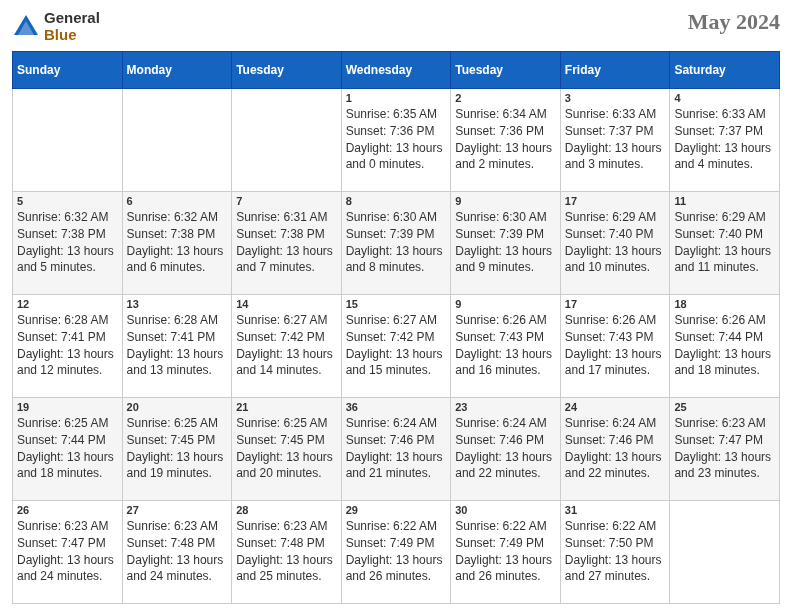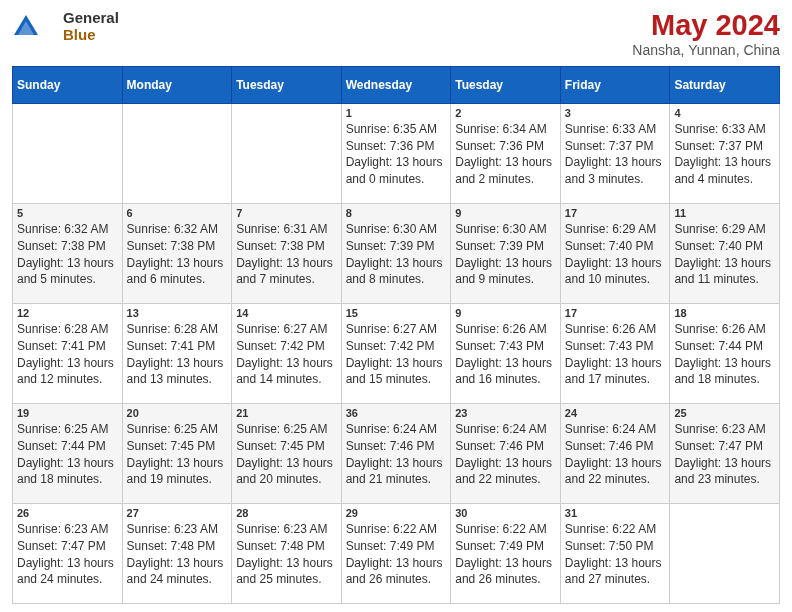--- a/index.html
+++ b/index.html
@@ -25,44 +25,44 @@
     }
     .logo {
       display: flex;
       align-items: center;
       gap: 4px;
     }
     .logo-text {
       display: flex;
       flex-direction: column;
       line-height: 1.1;
-      margin-left: 19px;
     }
     .logo-general {
       font-size: 15px;
       font-weight: bold;
       color: #333;
     }
     .logo-blue {
       font-size: 15px;
       font-weight: bold;
       color: #a16207;
     }
     .logo-icon {
       width: 28px;
       height: 28px;
     }
     .title-block {
       text-align: right;
     }
     .main-title {
-      font-size: 29px;
-      font-weight: bold;
-      color: #b91c1c;
+      font-size: 22px;
+      font-weight: bold;
+      color: #737373;
       line-height: 1.1;
+      font-family: Liberation Serif, serif;
     }
     .subtitle {
       font-size: 14px;
       color: #555;
     }
     .calendar {
       flex: 1;
       border: 1px solid #ccc;
       border-collapse: collapse;
       width: 100%;
@@ -115,21 +115,20 @@
         <polygon points="14,2 26,22 2,22" fill="#1565c0"></polygon>
         <polygon points="14,8 22,22 6,22" fill="#fff" opacity="0.3"></polygon>
       </svg>
       <div class="logo-text">
         <span class="logo-general">General</span>
         <span class="logo-blue">Blue</span>
       </div>
     </div>
     <div class="title-block">
       <div class="main-title">May 2024</div>
-      <div class="subtitle">Nansha, Yunnan, China</div>
     </div>
   </div>
 
   <table class="calendar">
     <thead>
       <tr>
         <th>Sunday</th>
         <th>Monday</th>
         <th>Tuesday</th>
         <th>Wednesday</th>

